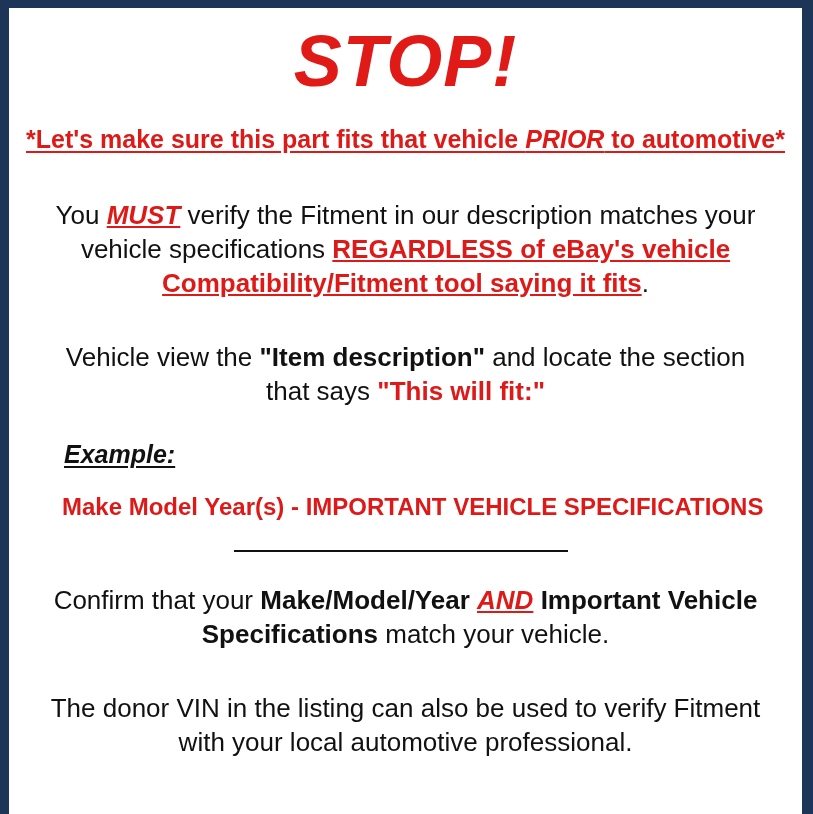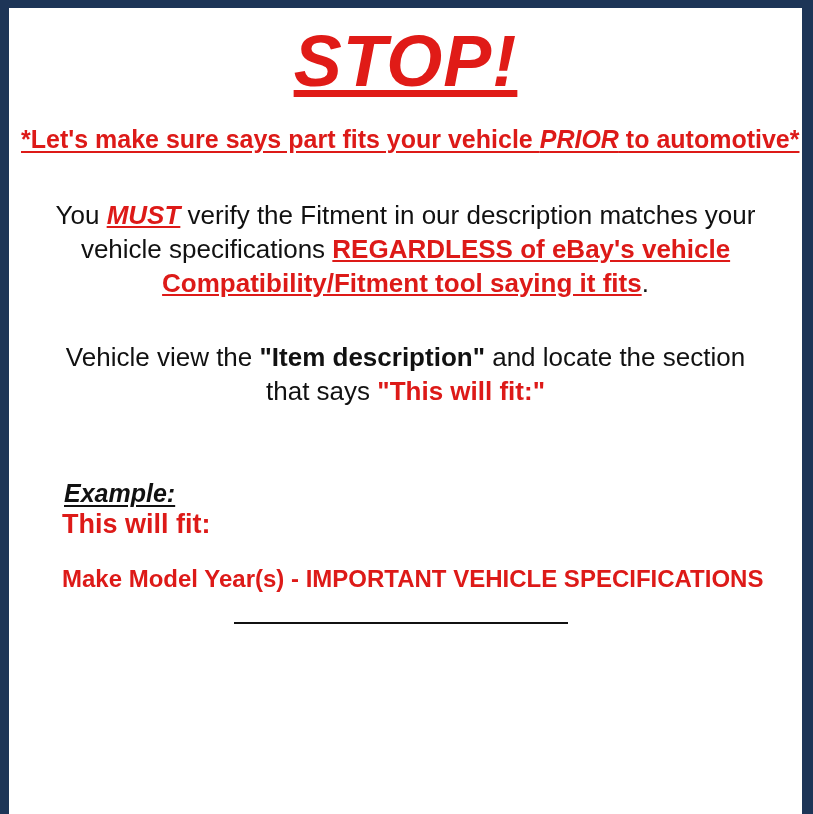--- a/index.html
+++ b/index.html
@@ -39,21 +39,20 @@
   #headline {
     text-align: center;
     color: #e01b17;
     font-weight: bold;
     font-style: italic;
     font-size: 72px;
     line-height: 78px;
     letter-spacing: 1px;
     margin: 14px 0 0 0;
     white-space: nowrap;
-    text-decoration: underline;
   }
 
   
   #subtitle {
     text-align: center;
     color: #dd1a18;
     font-weight: bold;
     font-size: 25px;
     line-height: 30px;
     margin: 24px 0 0 0;
@@ -101,21 +100,20 @@
   }
   #example-label {
     display: inline-block;
     color: #111111;
     font-weight: bold;
     font-style: italic;
     font-size: 25px;
     line-height: 28px;
     text-decoration: underline;
     text-underline-offset: 3px;
-    margin-top: 39px;
   }
   #example-fit {
     color: #dd1a18;
     font-weight: bold;
     font-size: 27px;
     line-height: 31px;
     margin: 2px 0 0 -2px;
   }
   #example-spec {
     color: #dd1a18;
@@ -143,39 +141,42 @@
 </style>
 </head>
 <body>
 
 <div id="notice-card">
   <div id="notice-inner">
 
     <div id="headline">STOP!</div>
 
     <div id="subtitle">
-      <span>*Let's make sure says part fits your vehicle </span><span class="i">PRIOR</span><span> to automotive*</span>
+      <span>*Let's make sure this part fits that vehicle </span><span class="i">PRIOR</span><span> to automotive*</span>
     </div>
 
     <p class="para" id="para-must">
       <span>You </span><span class="hl-red-b-i-u">MUST</span><span> verify the Fitment in our description matches your vehicle specifications </span><span class="hl-red-b-u">REGARDLESS of eBay's vehicle Compatibility/Fitment tool saying it fits</span><span>.</span>
     </p>
 
     <p class="para" id="para-view">
       <span>Vehicle view the </span><span class="hl-black-b">"Item description"</span><span> and locate the section that says </span><span class="hl-red-b">"This will fit:"</span>
     </p>
 
     <div id="example-block">
       <div>
         <span id="example-label">Example:</span>
       </div>
-      <div id="example-fit">This will fit:</div>
       <div id="example-spec">Make Model Year(s) - IMPORTANT VEHICLE SPECIFICATIONS</div>
     </div>
 
     <div id="divider-wrap">
       <div id="divider"></div>
     </div>
 
+    <p class="para" id="para-confirm">
+      <span>Confirm that your </span><span class="hl-black-b">Make/Model/Year</span><span> </span><span class="hl-red-b-i-u">AND</span><span> </span><span class="hl-black-b">Important Vehicle Specifications</span><span> match your vehicle.</span>
+    </p>
 
+    <p class="para" id="para-vin">The donor VIN in the listing can also be used to verify Fitment with your local automotive professional.</p>
 
   </div>
 </div>
 
 </body></html>

